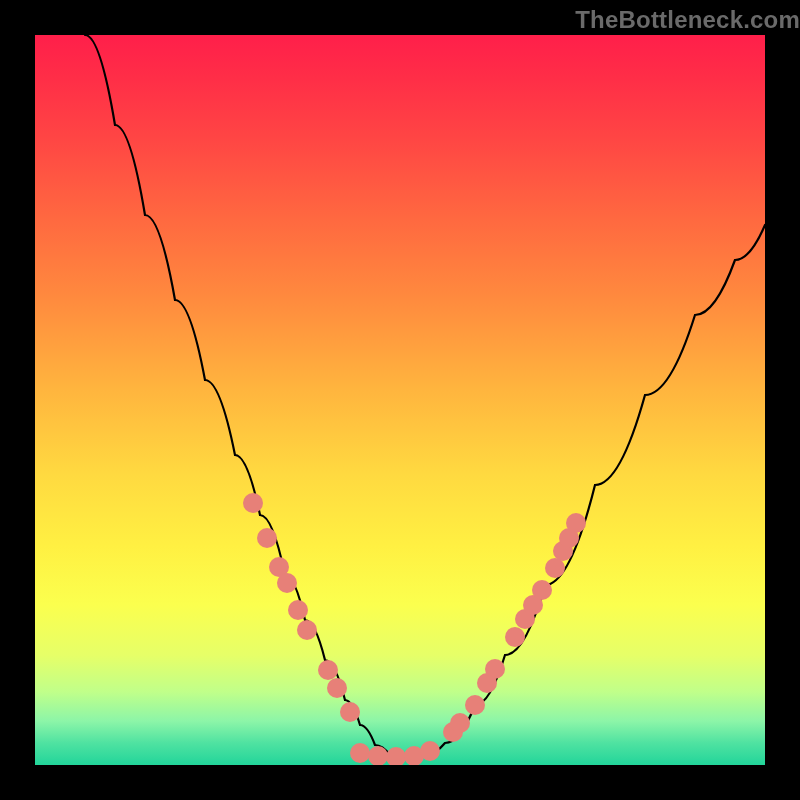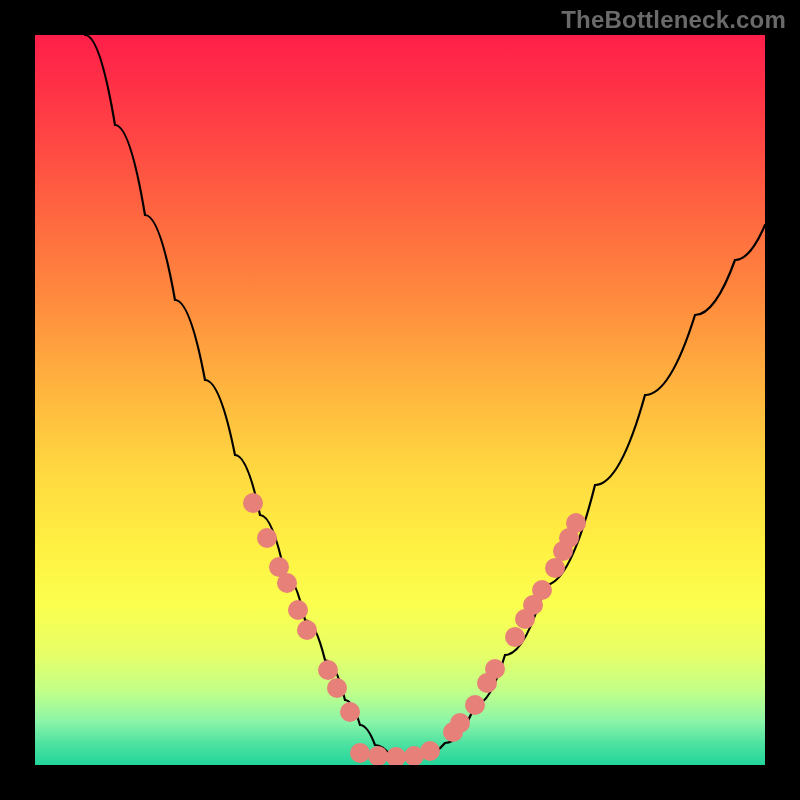--- a/index.html
+++ b/index.html
@@ -37,21 +37,21 @@
       #e6ff68 85%,
       #c0ff8a 90%,
       #8cf5a8 94%,
       #4fe2a1 97%,
       #22d59a 100%
     );
   }
   .watermark {
     position: absolute;
     top: 6px;
-    right: 14px;
+    right: 0;
     font-family: Arial, Helvetica, sans-serif;
     font-size: 24px;
     font-weight: 600;
     color: #6a6a6a;
     letter-spacing: 0.2px;
     user-select: none;
   }
   svg.curve {
     position: absolute;
     top: 0;

